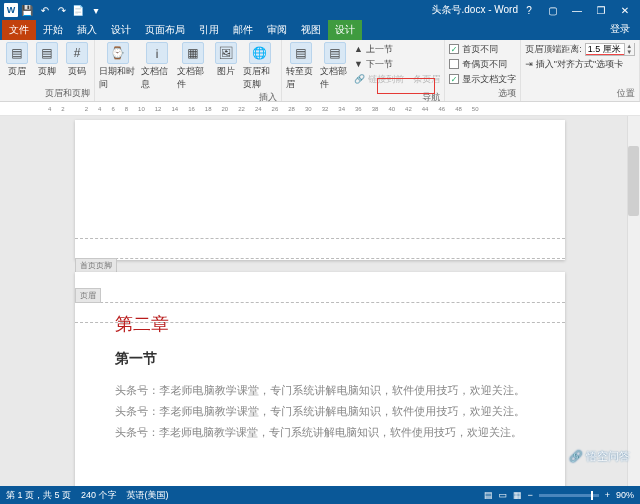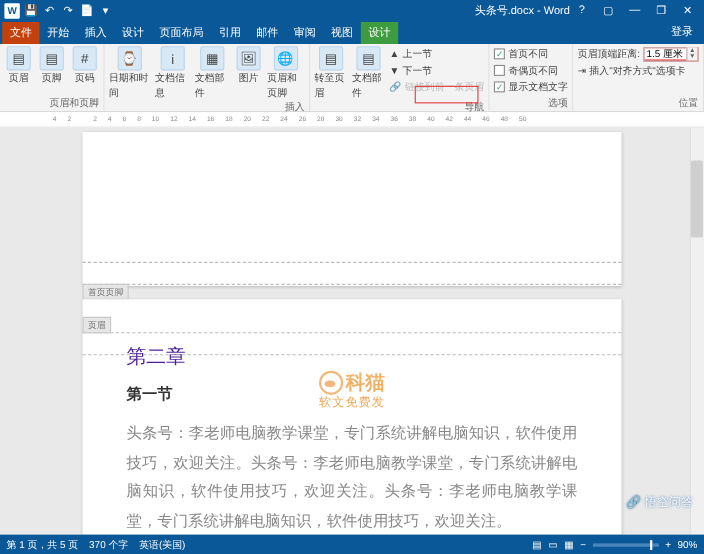--- a/index.html
+++ b/index.html
@@ -39,23 +39,23 @@
   .page1 { height:140px; }
   .page2 { height:250px; padding-top:20px;}
   .hdr-line { position:absolute; left:0; right:0; border-top:1px dashed #bbb; }
   .page1 .hdr-line.t { top:118px;}
   .page1 .hdr-line.b { top:138px;}
   .page2 .hdr-line.t { top:30px;}
   .page2 .hdr-line.b { top:50px;}
   .hdr-tag { position:absolute; left:0; background:#e6e6e6; border:1px solid #c8c8c8; font-size:8px; padding:1px 4px; color:#777;}
   .page1 .hdr-tag { top:138px;}
   .page2 .hdr-tag { top:16px;}
-  .page2 h1 { font-size:18px; font-weight:normal; color:#4c1d95; margin-top:20px; margin-bottom:14px; }
+  .page2 h1 { font-size:18px; font-weight:normal; color:#b91c1c; margin-top:20px; margin-bottom:14px; }
   .page2 h2 { font-size:14px; font-weight:bold; color:#333; margin-bottom:12px;}
-  .page2 p { font-size:14px; color:#888; line-height:1.9; text-align:justify;}
+  .page2 p { font-size:11px; color:#888; line-height:1.9; text-align:justify;}
   .wm { position:absolute; top:220px; left:50%; transform:translateX(-50%); text-align:center; opacity:.75; pointer-events:none;}
   .wm .logo-c { width:22px; height:22px; border:2.5px solid #f0a050; border-radius:50%; display:inline-block; position:relative; vertical-align:middle;}
   .wm .logo-c:after{content:""; position:absolute; left:3px; top:7px; width:10px; height:6px; background:#f0a050; border-radius:50%;}
   .wm .t1 { display:inline-block; vertical-align:middle; font-size:18px; font-weight:bold; background:linear-gradient(#f5a042,#e88b20); -webkit-background-clip:text; color:transparent; margin-left:2px;}
   .wm .t2 { font-size:11px; color:#e88b20; letter-spacing:1px; margin-top:-2px;}
   .statusbar { position:absolute; bottom:0; left:0; right:0; height:18px; background:#0a5898; color:#fff; display:flex; align-items:center; font-size:9px; padding:0 6px; gap:10px;}
   .statusbar .right { margin-left:auto; display:flex; gap:6px; align-items:center;}
   .zoom-track { width:60px; height:3px; background:#4a86bd; position:relative;}
   .zoom-thumb { position:absolute; left:52px; top:-3px; width:2px; height:9px; background:#fff;}
   .scroll-v { position:absolute; right:0; top:0; bottom:0; width:13px; background:#f0f0f0; border-left:1px solid #ddd;}
@@ -251,33 +251,29 @@
     </div>
     <div class="page page2">
       <div class="hdr-line t"></div>
         <div class="hdr-line b"></div>
       <div class="hdr-tag">页眉</div>
       <h1>第二章</h1>
       <h2>第一节</h2>
       <p>头条号：李老师电脑教学课堂，专门系统讲解电脑知识，软件使用技巧，欢迎关注。头条号：李老师电脑教学课堂，专门系统讲解电脑知识，软件使用技巧，欢迎关注。头条号：李老师电脑教学课堂，专门系统讲解电脑知识，软件使用技巧，欢迎关注。</p>
     </div>
   </div>
-  <div class="wm">
-    <span class="logo-c"></span><span class="t1">科猫</span>
-    <div class="t2">软文免费发</div>
-  </div>
   <div class="scroll-v">
       <div class="scroll-thumb"></div>
     </div>
   <div class="qa-wm">🔗 悟空问答</div>
 </div>
 
 <div class="statusbar">
   <span>第 1 页，共 5 页</span>
-  <span>370 个字</span>
+  <span>240 个字</span>
   <span>英语(美国)</span>
   <div class="right">
     <span>▤</span>
     <span>▭</span>
     <span>▦</span>
     <span>−</span>
     <div class="zoom-track">
         <div class="zoom-thumb"></div>
       </div>
     <span>+</span>

